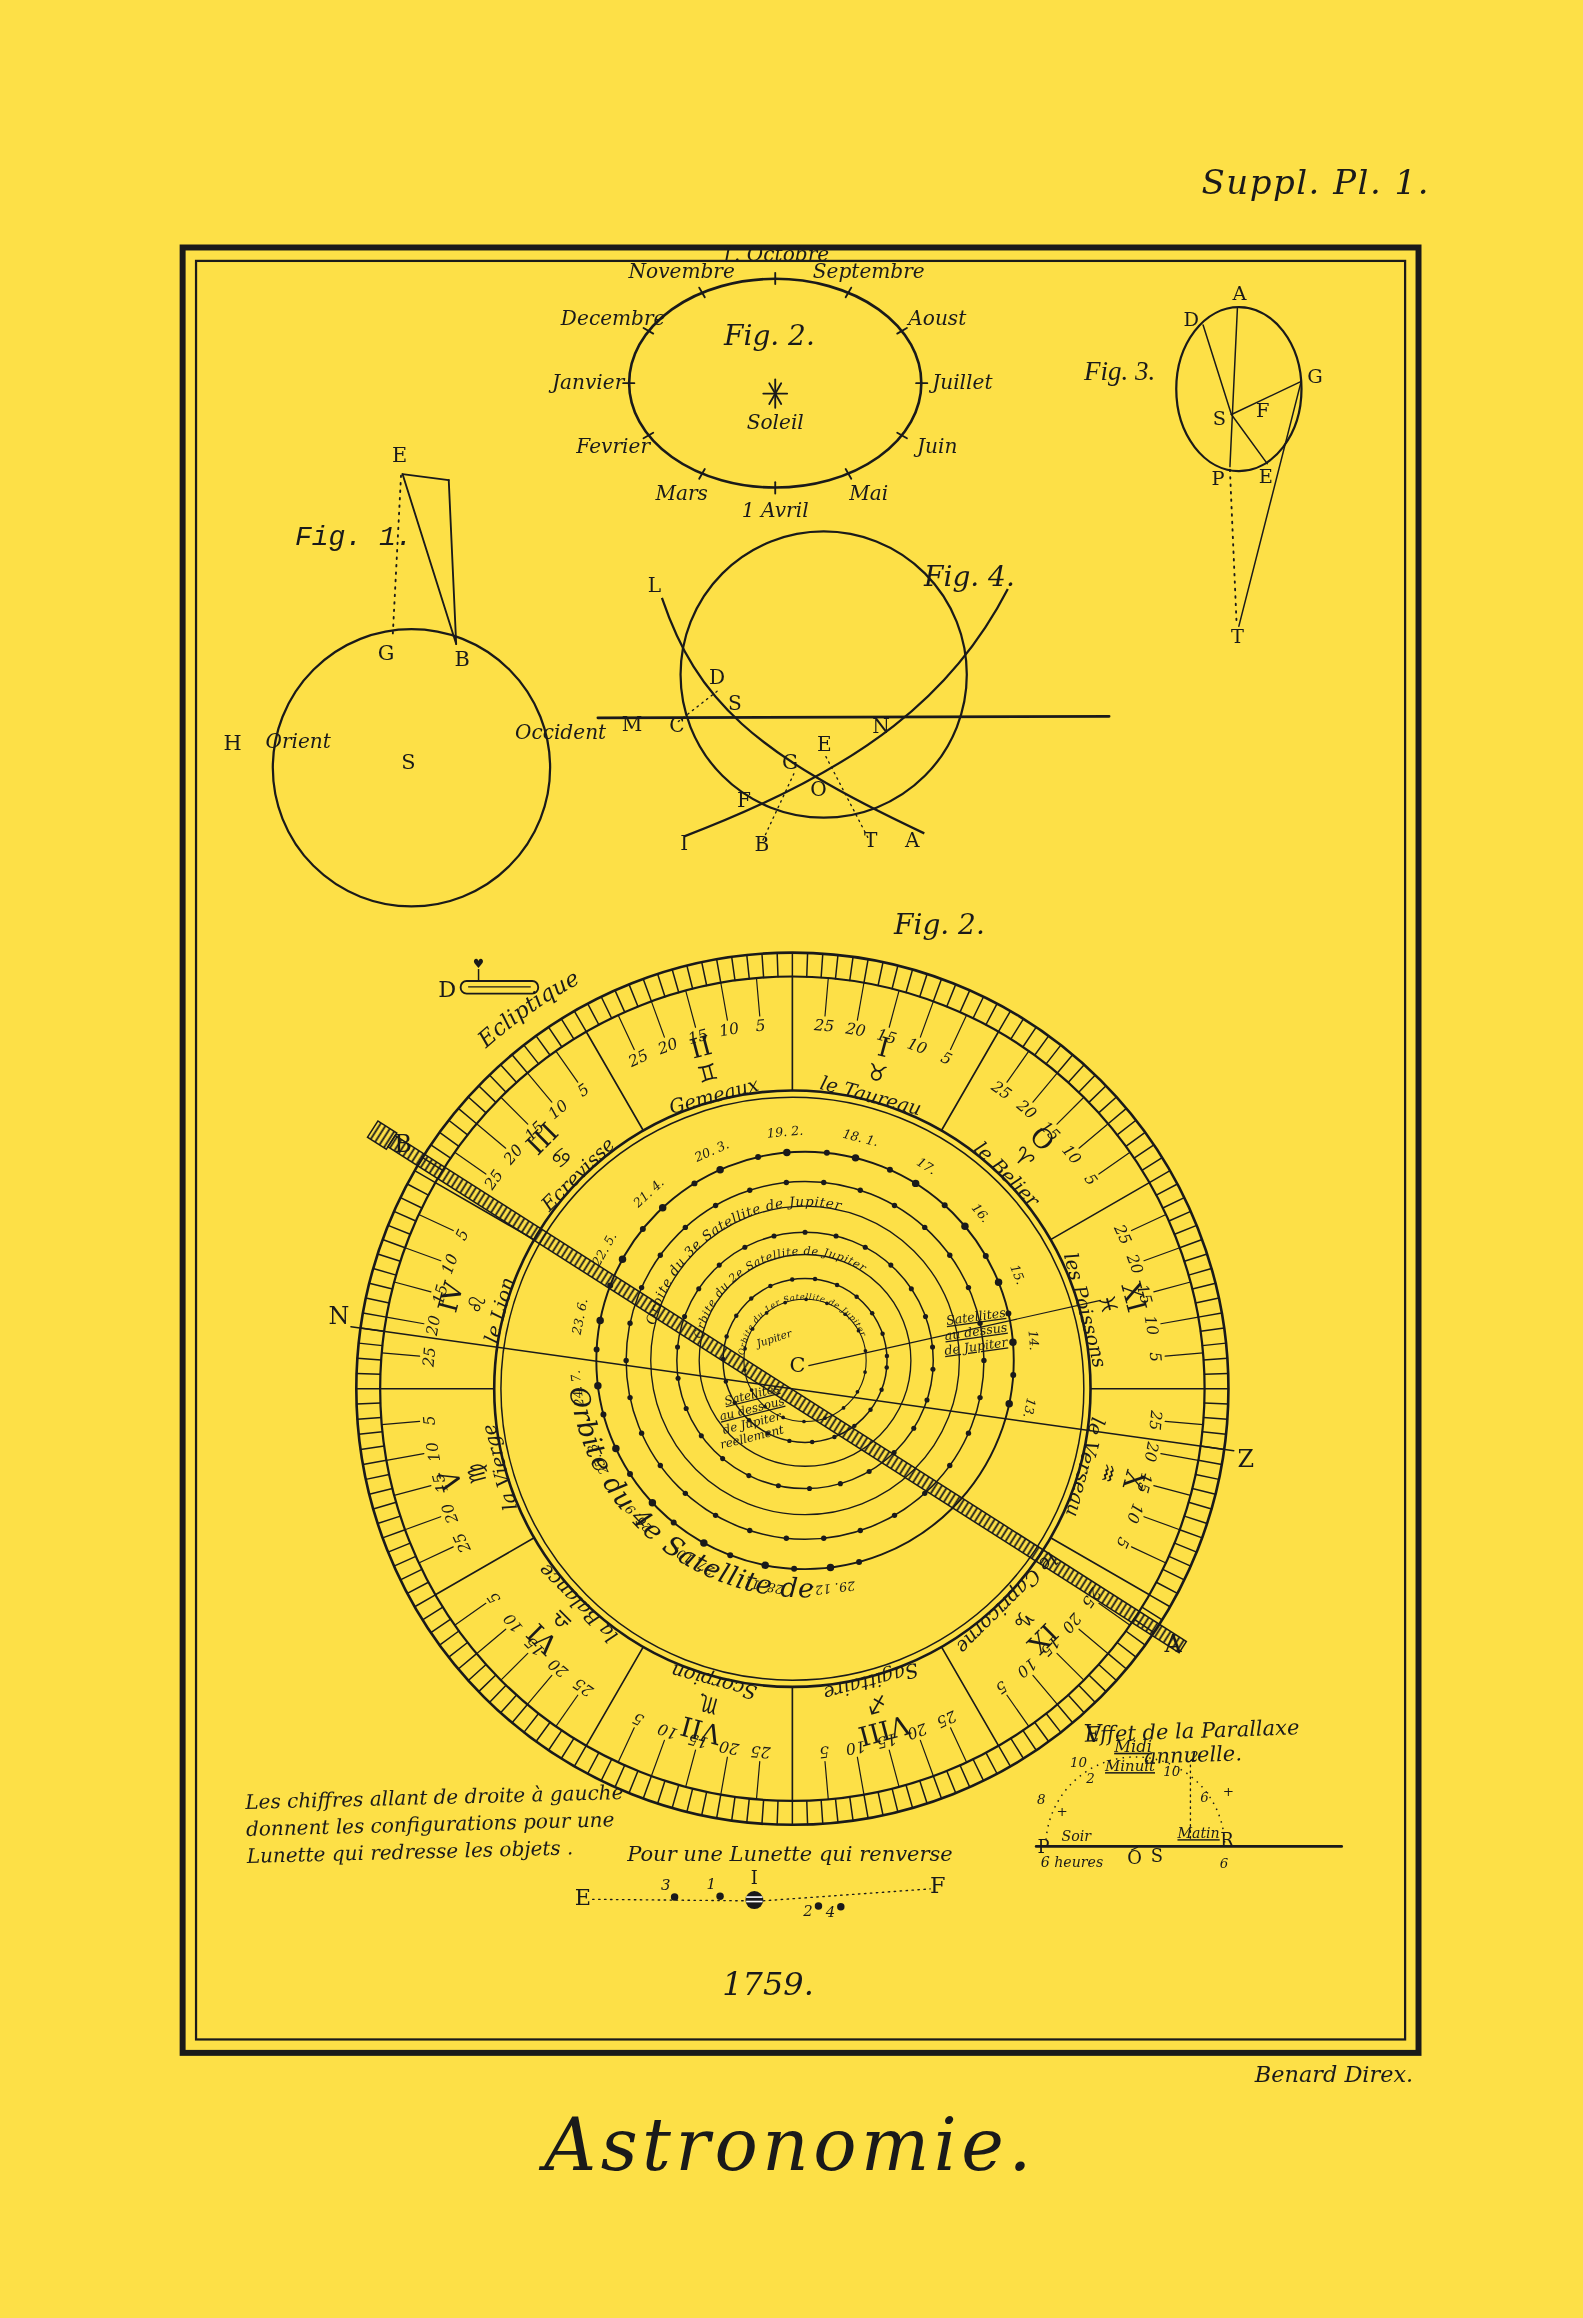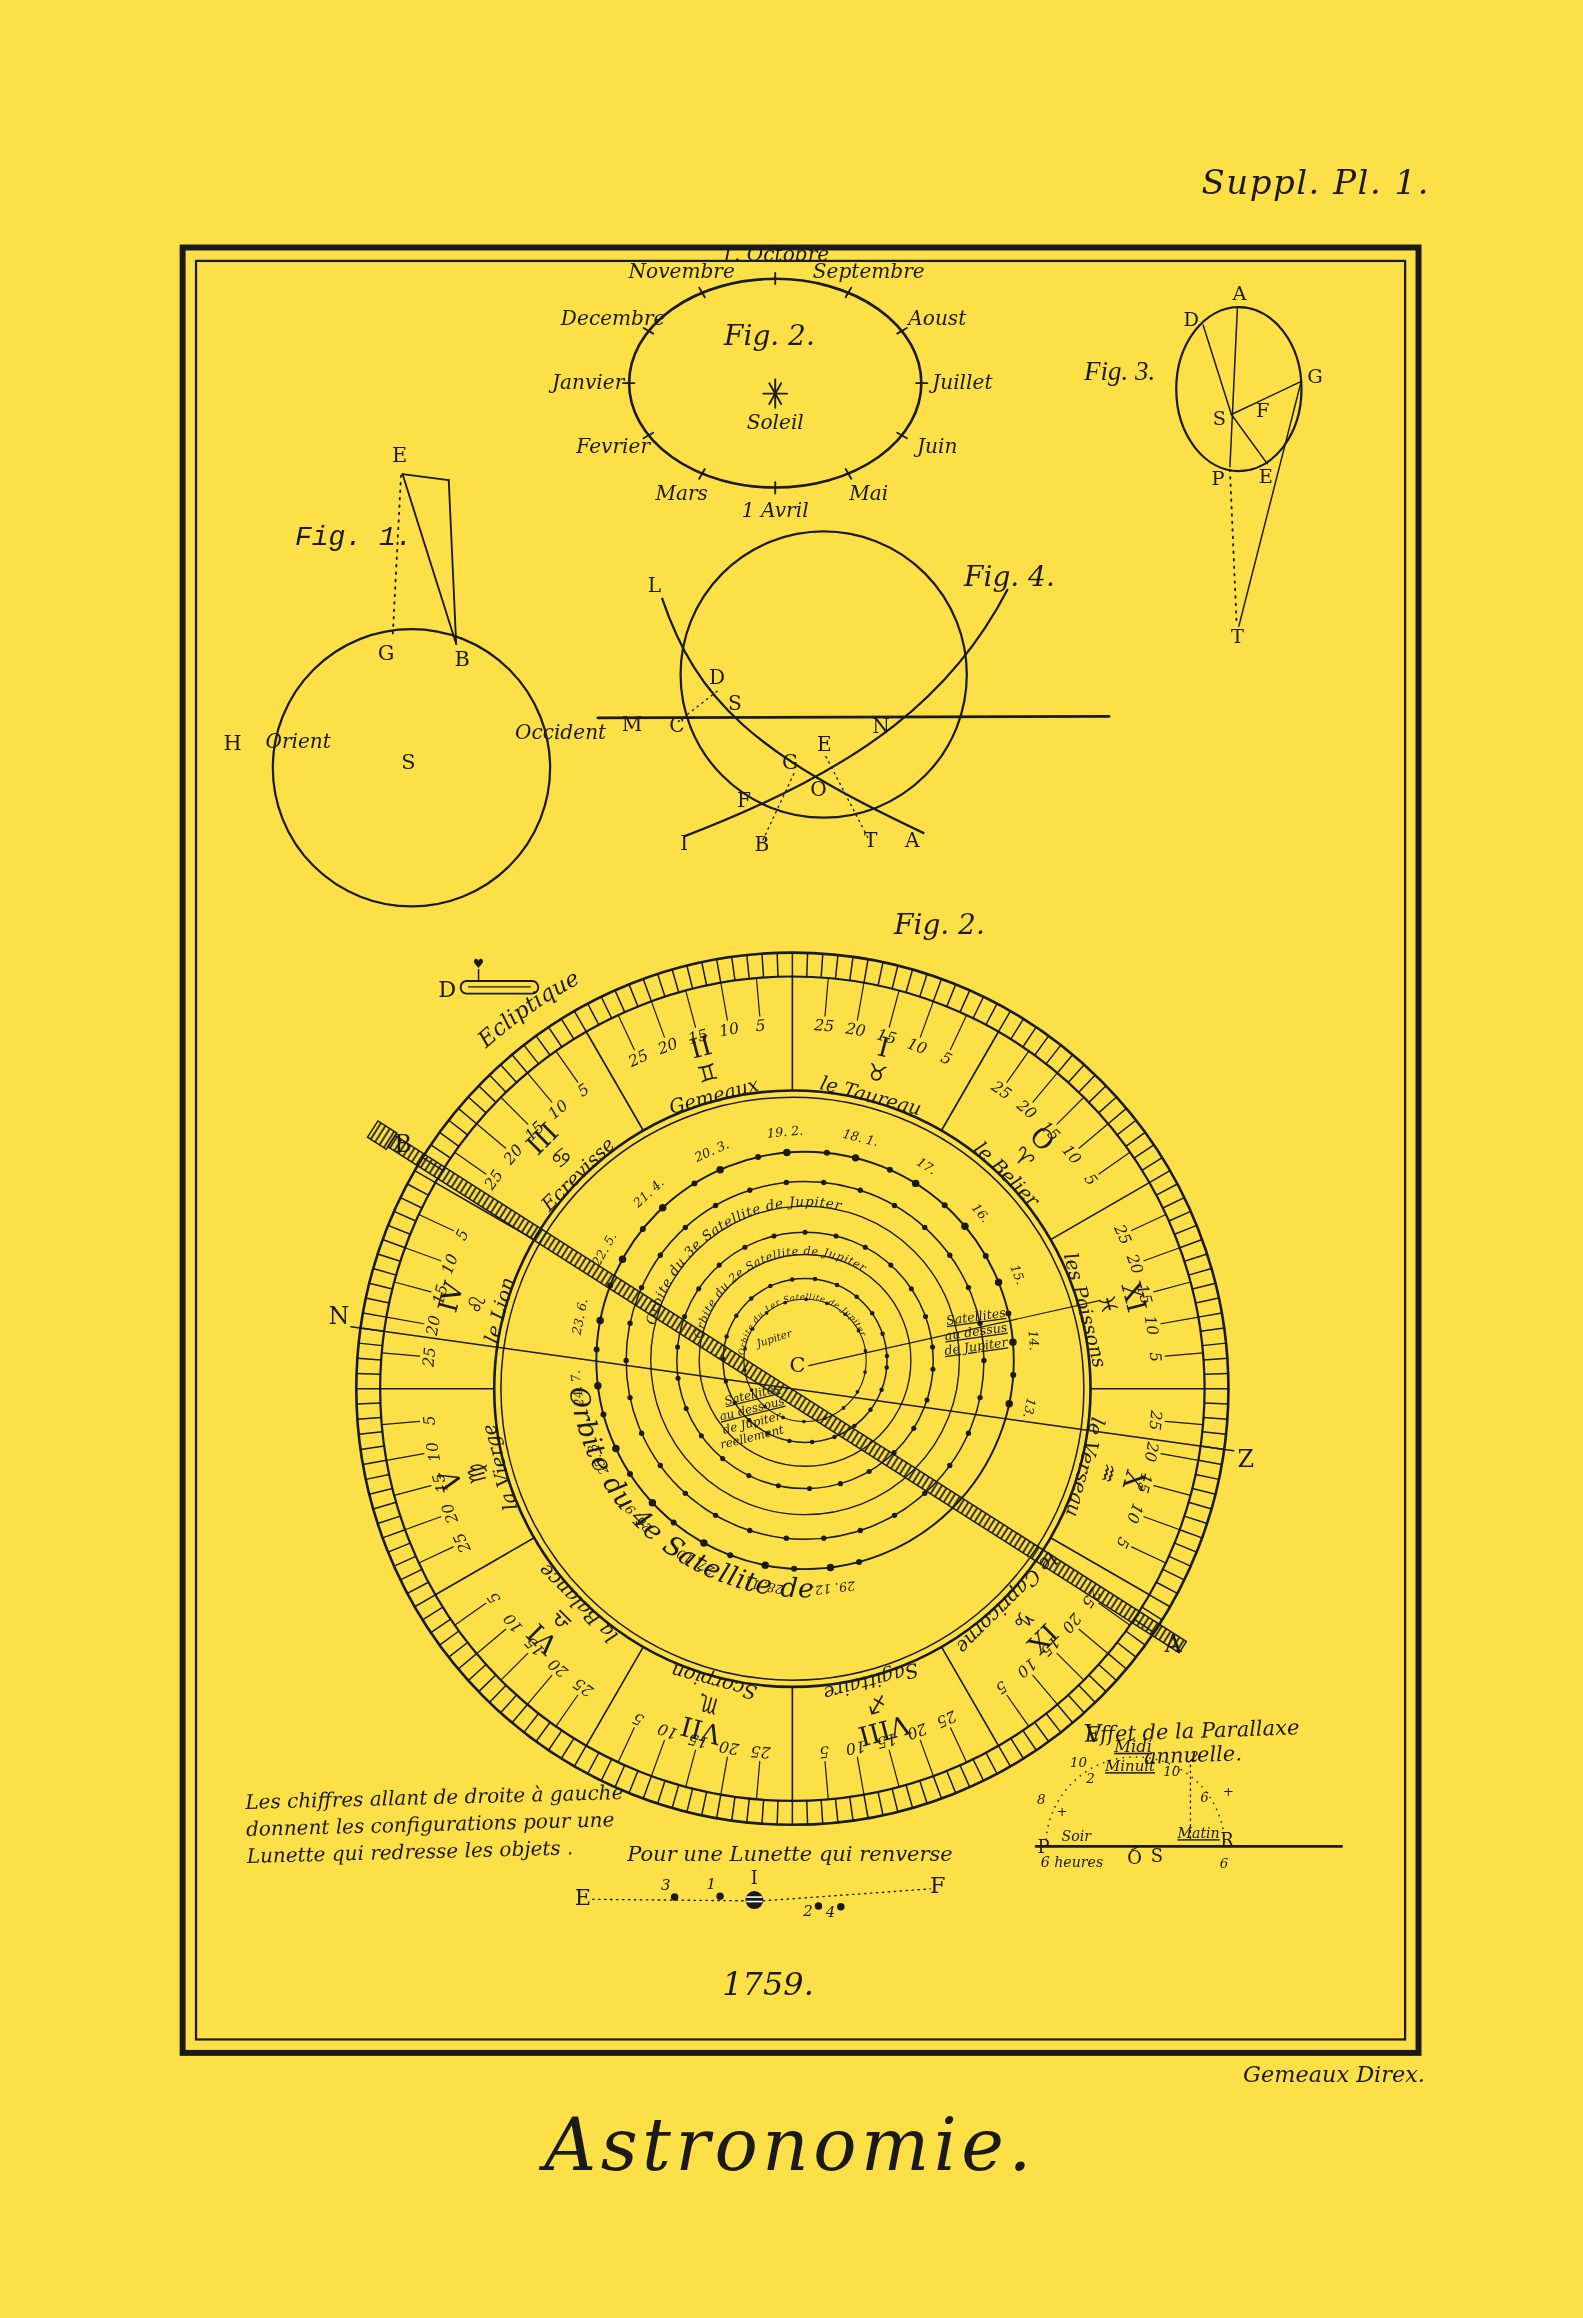--- a/index.html
+++ b/index.html
@@ -709,31 +709,31 @@
         <circle cx="1098" cy="2557" r="5" fill="#1a1a1a"></circle>
         <circle cx="1128" cy="2558" r="5" fill="#1a1a1a"></circle>
         <text x="1084" y="2570" font-size="20" text-anchor="middle" font-family="DejaVu Serif, serif" font-style="italic">2</text>
         <text x="1114" y="2572" font-size="20" text-anchor="middle" font-family="DejaVu Serif, serif" font-style="italic">4</text>
       </g>
     </svg>
 
   <div class="abs it" style="left:295px;top:522px;font-size:28px;font-family:Liberation Mono, monospace;">Fig. 1.</div>
   <div class="abs it" style="left:724px;top:319px;font-size:28px;">Fig. 2.</div>
   <div class="abs it" style="left:1084px;top:356px;font-size:27px;font-family:Liberation Serif, serif;">Fig. 3.</div>
-  <div class="abs it" style="left:924px;top:560px;font-size:28px;margin-left:40px;">Fig. 4.</div>
+  <div class="abs it" style="left:924px;top:560px;font-size:28px;">Fig. 4.</div>
   <div class="abs it" style="left:894px;top:908px;font-size:28px;">Fig. 2.</div>
 
   <div class="abs it" style="left:246px;top:1784px;font-size:20px;line-height:27px;transform:rotate(-1.5deg);">
     <div>Les chiffres allant de droite à gauche</div>
     <div>donnent les configurations pour une</div>
     <div>Lunette qui redresse les objets .</div>
   </div>
 
   <div class="abs it ctr" style="left:611px;top:1842px;width:358px;font-size:21px;">Pour une Lunette qui renverse</div>
   <div class="abs it ctr" style="left:537px;top:1965px;width:462px;font-size:32px;">1759.</div>
 
   <div class="abs it ctr" style="left:1036px;top:1719px;width:313px;font-size:21px;transform:rotate(-2deg);">Effet de la Parallaxe annuelle.</div>
 
-  <div class="abs it" style="left:1237px;top:2061px;width:194px;font-size:22.4px;text-align:center;">Gemeaux Direx.</div>
+  <div class="abs it" style="left:1237px;top:2061px;width:194px;font-size:22.4px;text-align:center;">Benard Direx.</div>
 
   <div class="abs it ctr" style="left:0;top:2103px;width:1580px;font-size:72px;letter-spacing:4.5px;font-style:italic;">Astronomie.</div>
 </div>
 
 
 </body></html>

